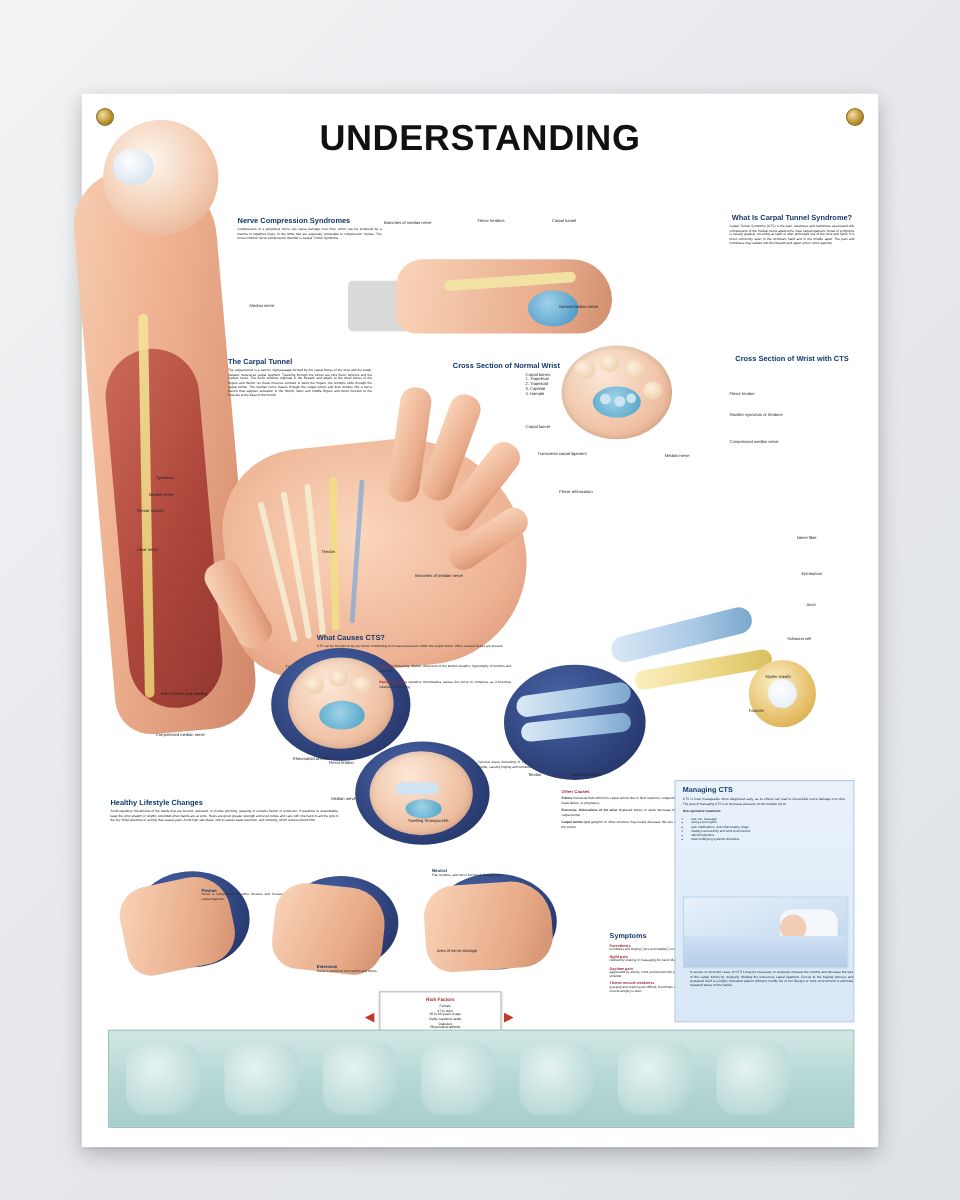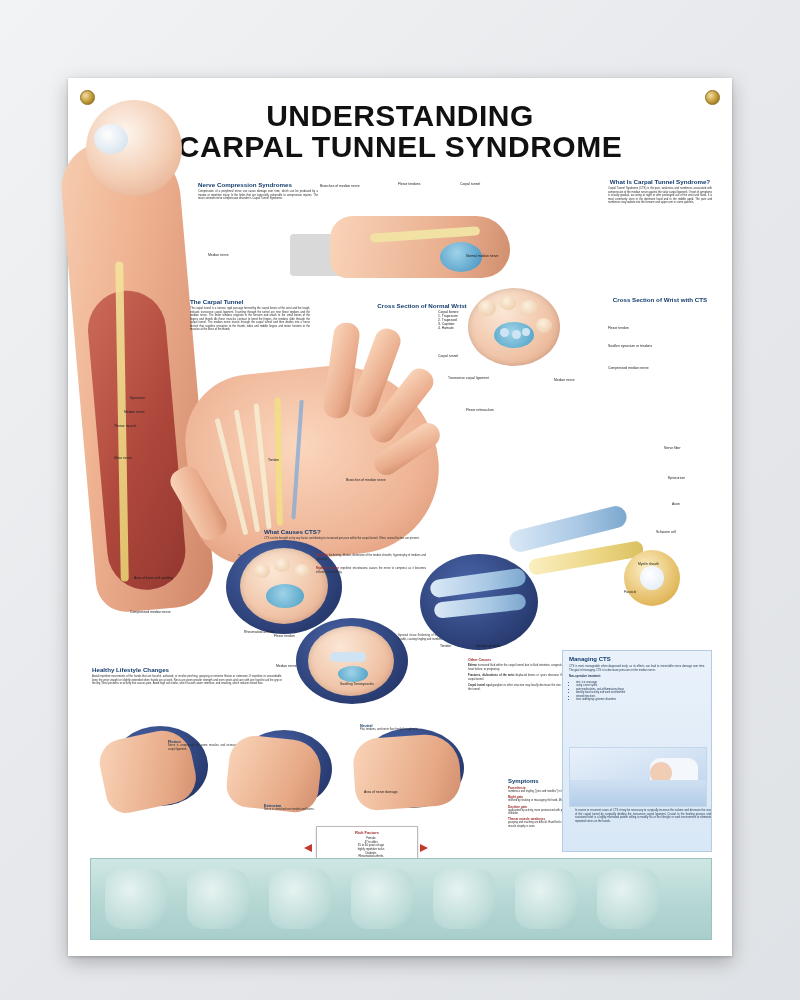--- a/index.html
+++ b/index.html
@@ -165,21 +165,20 @@
 <body>
 
 <div id="stage">
 
   <div class="poster">
     <div class="grommet left"></div>
     <div class="grommet right"></div>
 
     <div class="title">
       <span class="l1">UNDERSTANDING</span>
-      <span class="l2">CARPAL TUNNEL SYNDROME</span>
     </div>
 
     <div class="forearm">
       <div class="mus"></div>
       <div class="nerve"></div>
     </div>
     <div class="shoulder"></div>
     <div class="shoulderhi"></div>
 
     <div class="lbl" style="left:140px;top:175px;">Median nerve</div>

